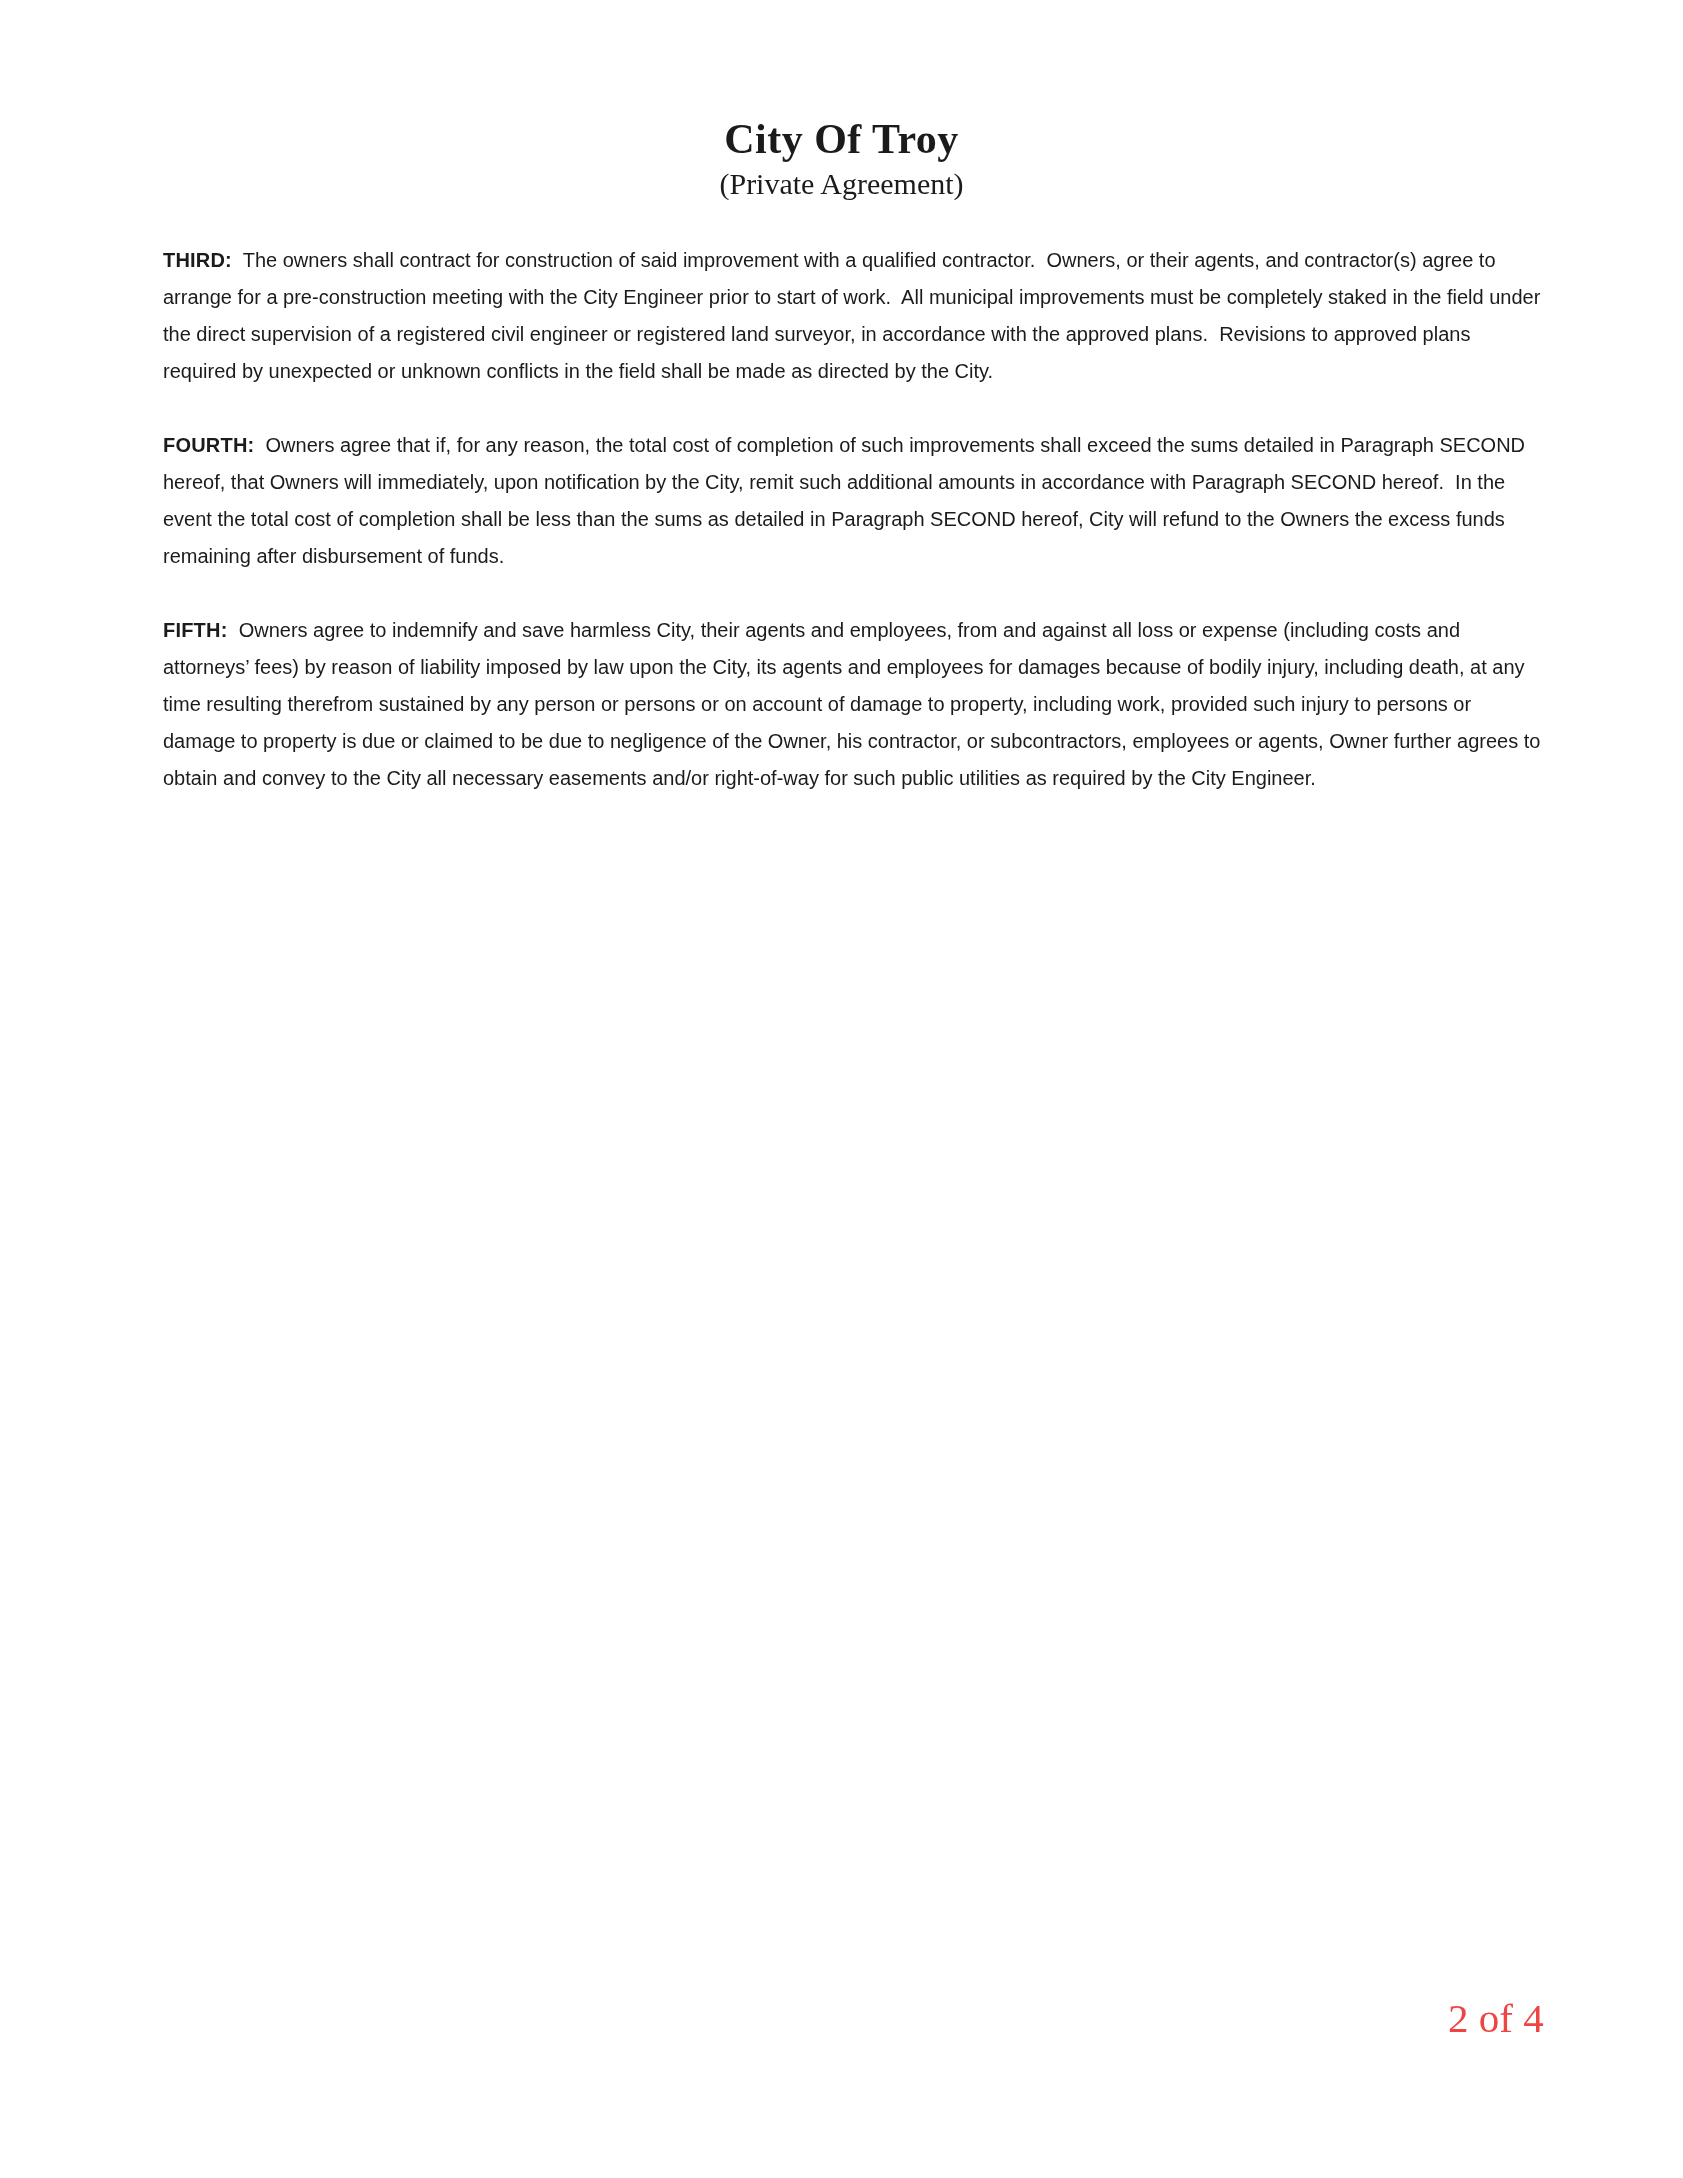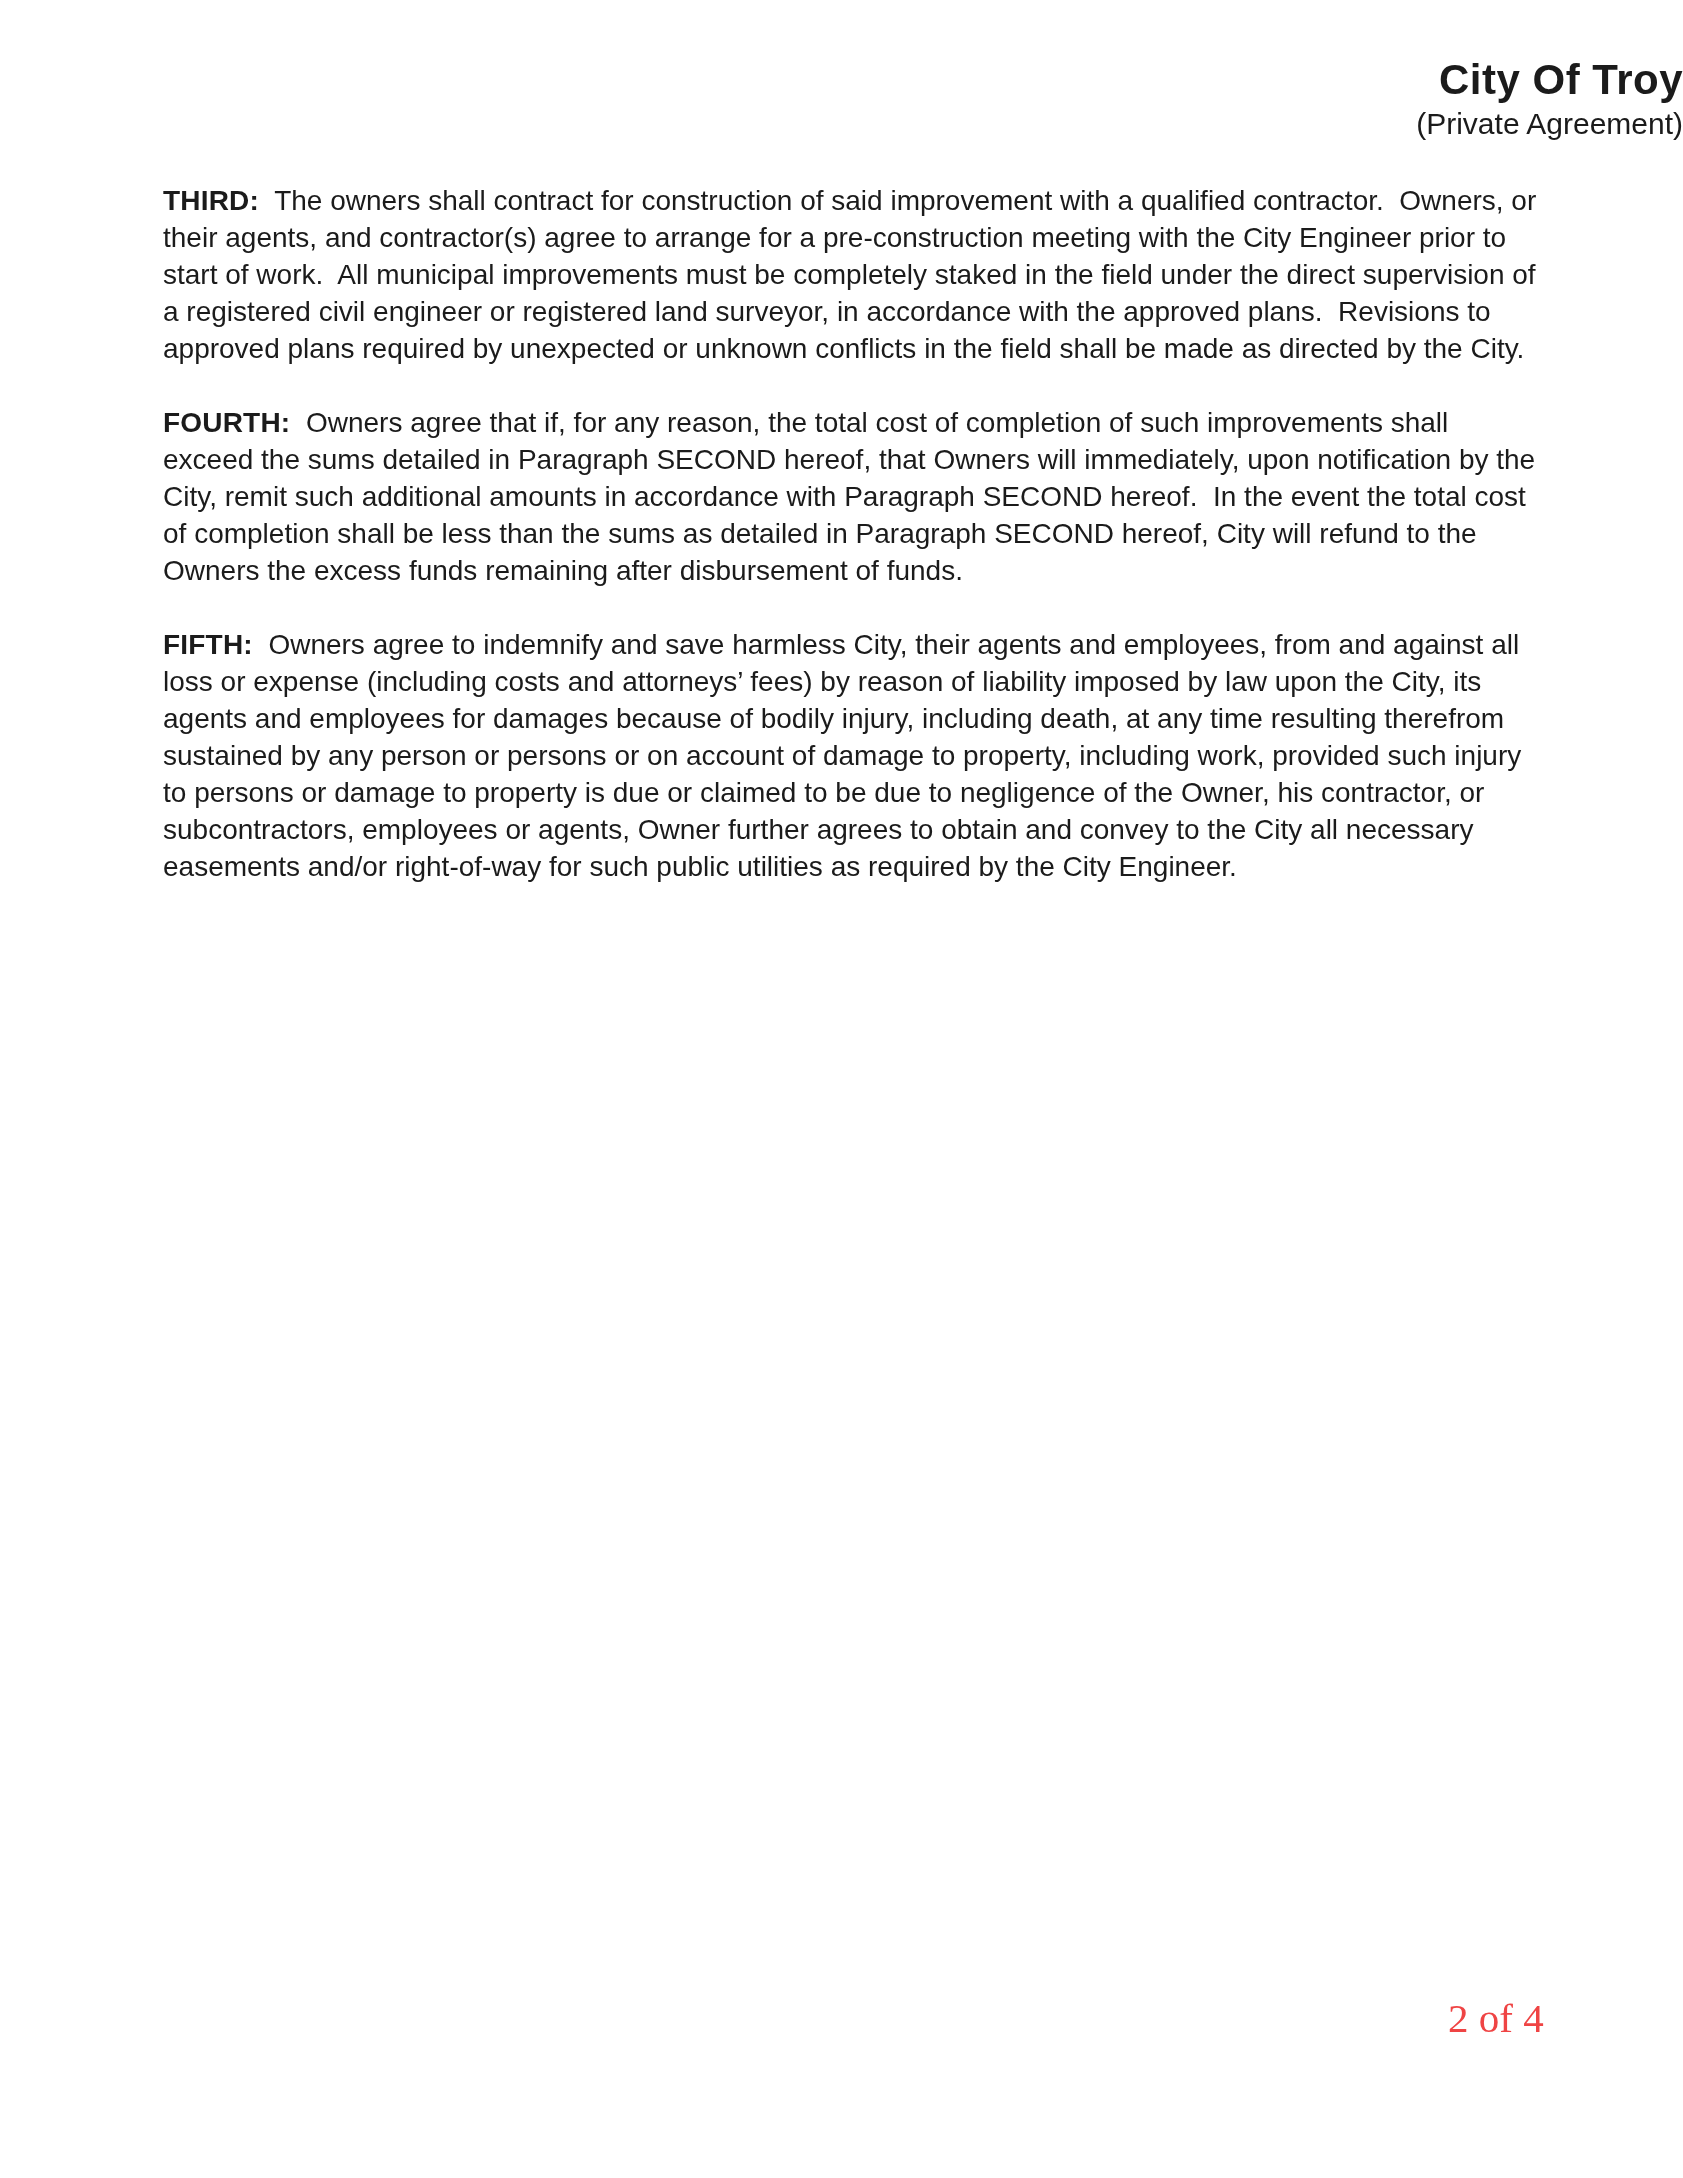--- a/index.html
+++ b/index.html
@@ -7,40 +7,41 @@
   .page {
     position: relative;
     width: 1683px;
     height: 2178px;
     background: #ffffff;
     color: #1b1b1b;
     font-family: "Liberation Sans", sans-serif;
     overflow: hidden;
   }
   .header {
-    padding-top: 54px;
-    text-align: right;
+    padding-top: 114px;
+    text-align: center;
+    font-family: Liberation Serif, serif;
   }
   .doc-title {
     font-size: 42px;
     font-weight: bold;
     line-height: 51px;
     letter-spacing: 0.5px;
   }
   .doc-subtitle {
     font-size: 30px;
     line-height: 37px;
   }
   .content {
     margin-left: 163px;
     width: 1381px;
     margin-top: 40px;
   }
   .para {
-    font-size: 28px;
+    font-size: 20px;
     line-height: 37px;
     white-space: pre-wrap;
     text-align: left;
     margin-bottom: 37px;
   }
   .para b {
     font-weight: bold;
     letter-spacing: 0.2px;
   }
   .page-number {

